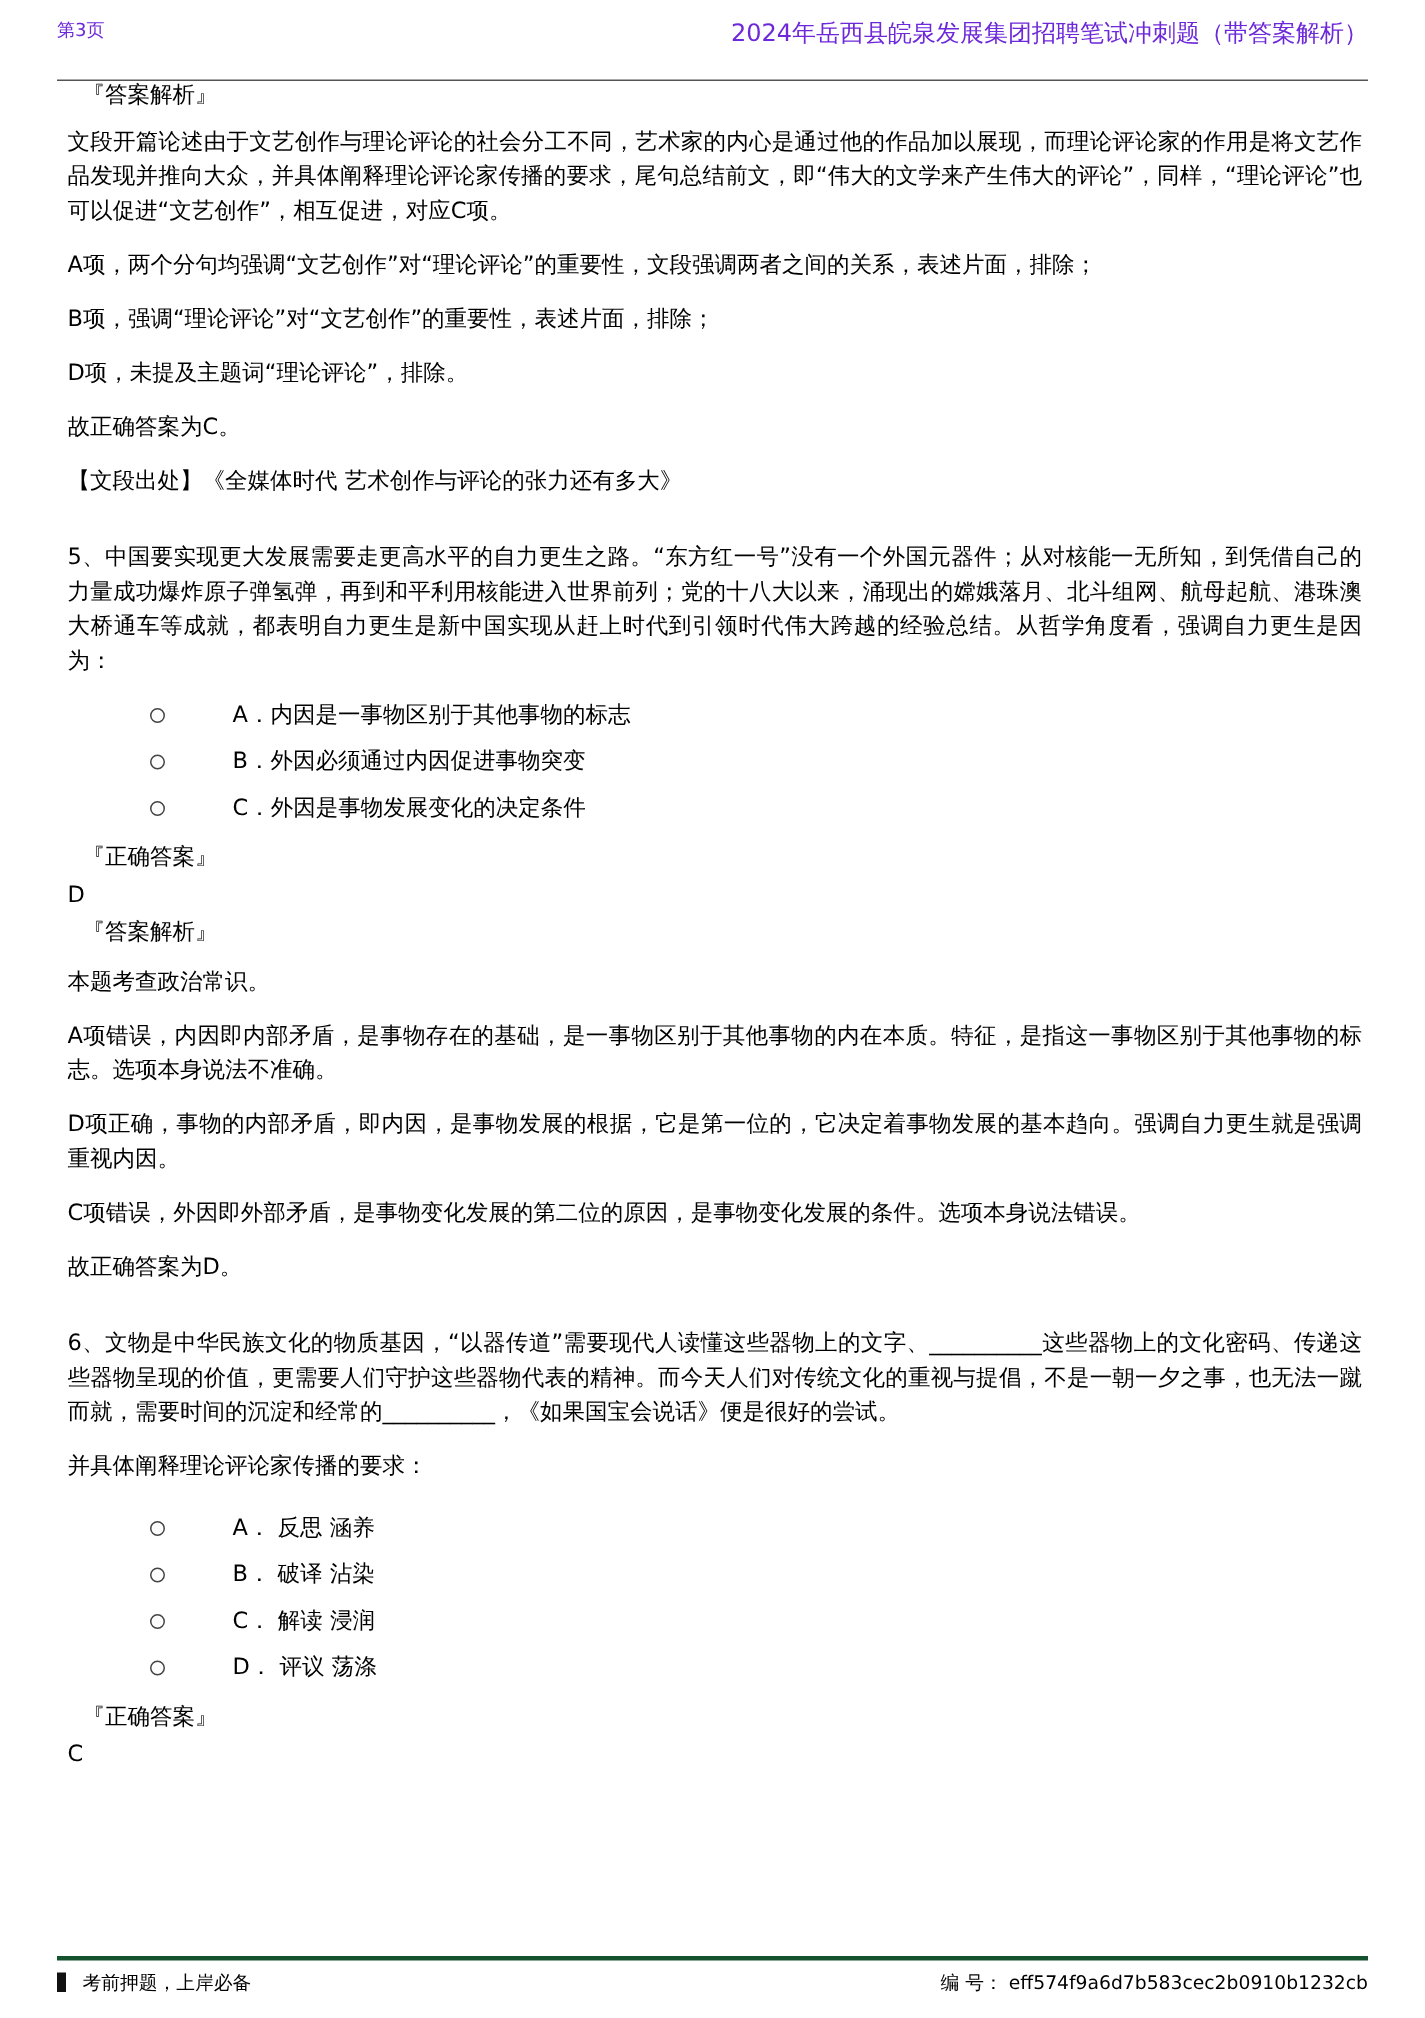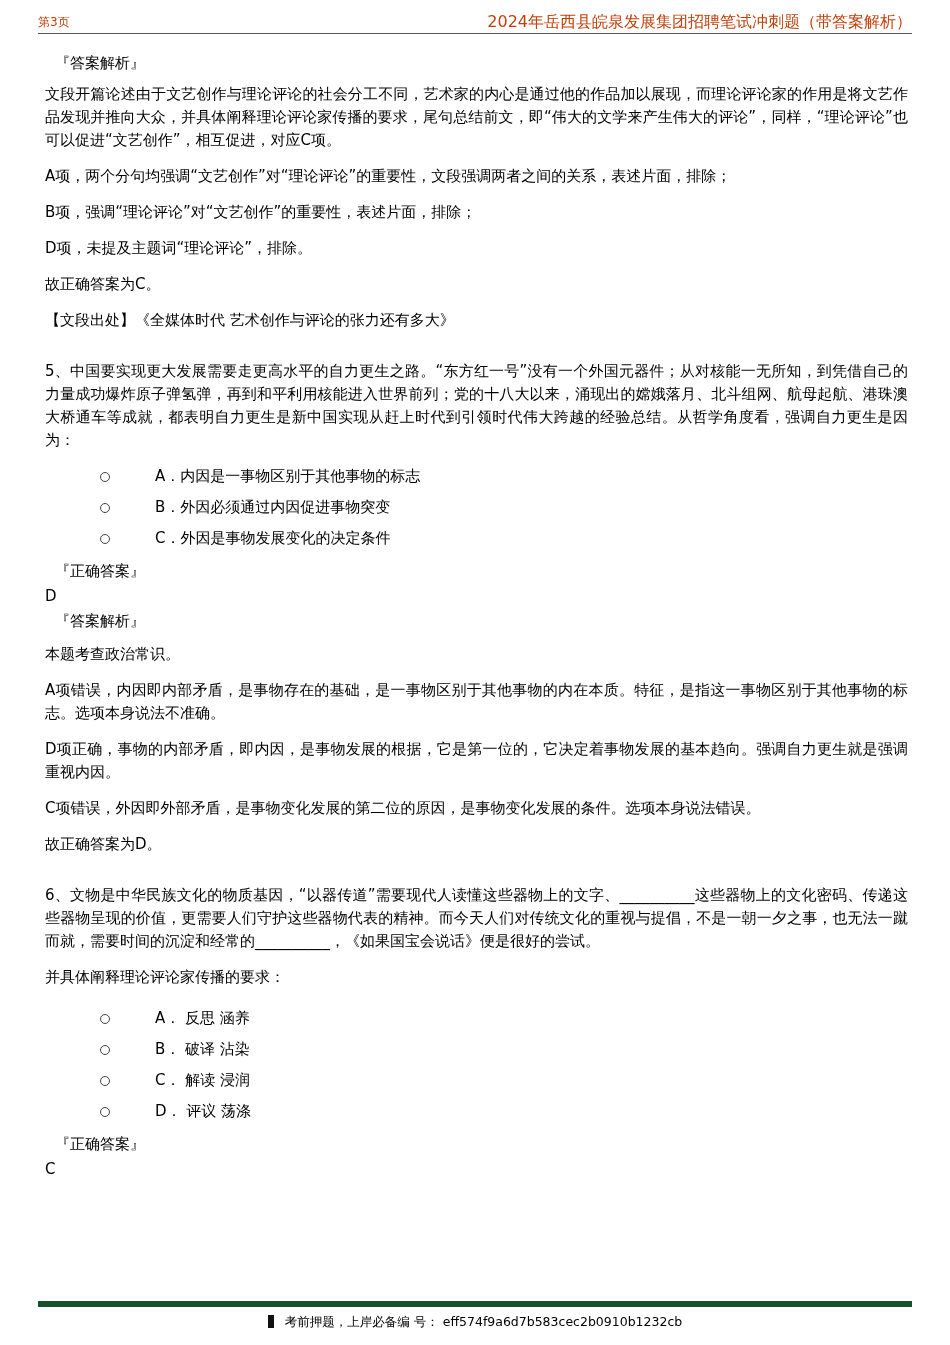--- a/index.html
+++ b/index.html
@@ -15,24 +15,24 @@
     margin:0 auto;
     background:#fff;
     overflow:hidden;
   }
   
   .header {
     position:absolute;
     top:12px; left:38px; right:38px;
     display:flex;
     justify-content:space-between;
-    align-items:center;
+    align-items:flex-start;
     font-size:12px;
-    color:#c2410c;
-    padding-bottom:0;
+    color:#6d28d9;
+    padding-bottom:20px;
     border-bottom:1px solid #555;
   }
   .hdr-left { font-size:12px; }
   .hdr-right { font-size:16px; }
 
   
   .main {
     position:absolute;
     top:52px; left:45px; right:42px; bottom:60px;
     font-size:15px;
@@ -70,25 +70,25 @@
     flex-shrink:0;
   }
   .prompt { margin:6px 0 18px 0; }
   .after-answer { margin-bottom:10px; }
 
   
   .footer {
     position:absolute;
     left:38px; right:38px; bottom:14px;
     display:flex;
-    justify-content:center;
+    justify-content:space-between;
     align-items:center;
     font-size:12.5px;
     padding-top:7px;
-    border-top:6px solid #14532d;
+    border-top:3px solid #14532d;
   }
   .footer-bar {
     display:inline-block;
     width:6px; height:13px;
     background:#111;
     margin-right:7px;
     vertical-align:-2px;
   }
   .ftr-left, .ftr-right { white-space:nowrap; }
 </style>

